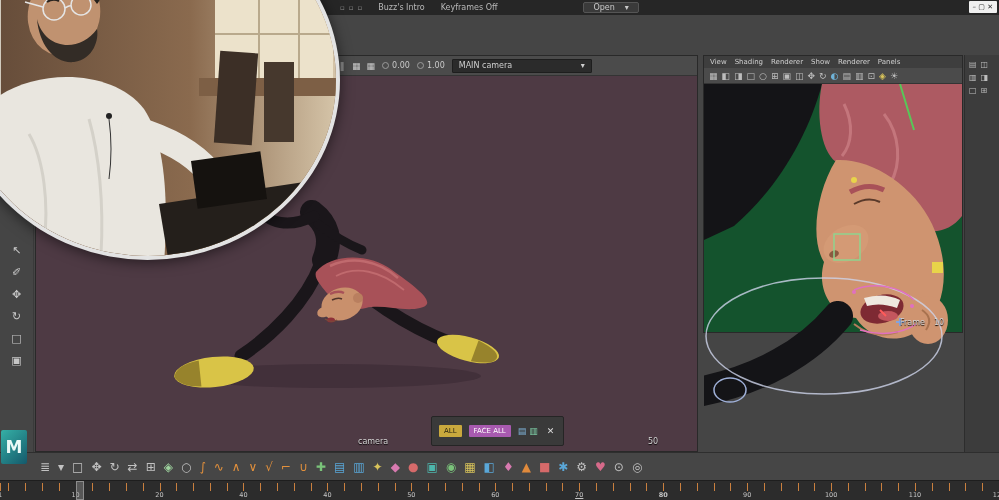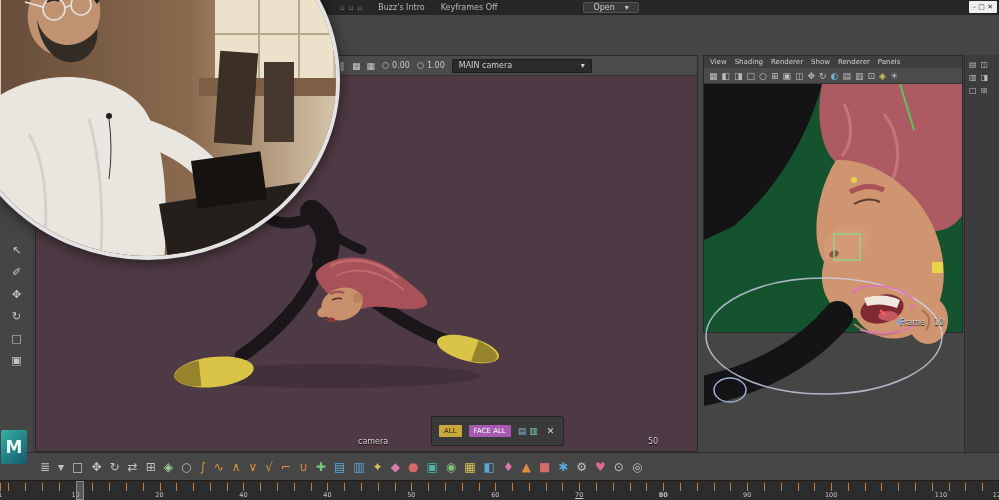--- a/index.html
+++ b/index.html
@@ -349,21 +349,21 @@
         <div class="key-tick" style="left: 78.1513%;"></div>
         <div class="key-tick" style="left: 79.8319%;"></div>
         <div class="key-tick" style="left: 81.5126%;"></div>
         <div class="key-tick" style="left: 83.1933%;"></div>
         <div class="tick-label" style="left: 83.1933%;">100</div>
         <div class="key-tick" style="left: 84.8739%;"></div>
         <div class="key-tick" style="left: 86.5546%;"></div>
         <div class="key-tick" style="left: 88.2353%;"></div>
         <div class="key-tick" style="left: 89.916%;"></div>
         <div class="key-tick" style="left: 91.5966%;"></div>
-        <div class="tick-label" style="left: 91.5966%; margin-left: 26px;">110</div>
+        <div class="tick-label" style="left: 91.5966%;">110</div>
         <div class="key-tick" style="left: 93.2773%;"></div>
         <div class="key-tick" style="left: 94.958%;"></div>
         <div class="key-tick" style="left: 96.6387%;"></div>
         <div class="key-tick" style="left: 98.3193%;"></div>
         <div class="tick-label" style="left: 100%;">120</div>
         <div class="current-frame" style="left: 7.56303%;"></div>
       </div>
   </div>
 
   <div class="webcam">

